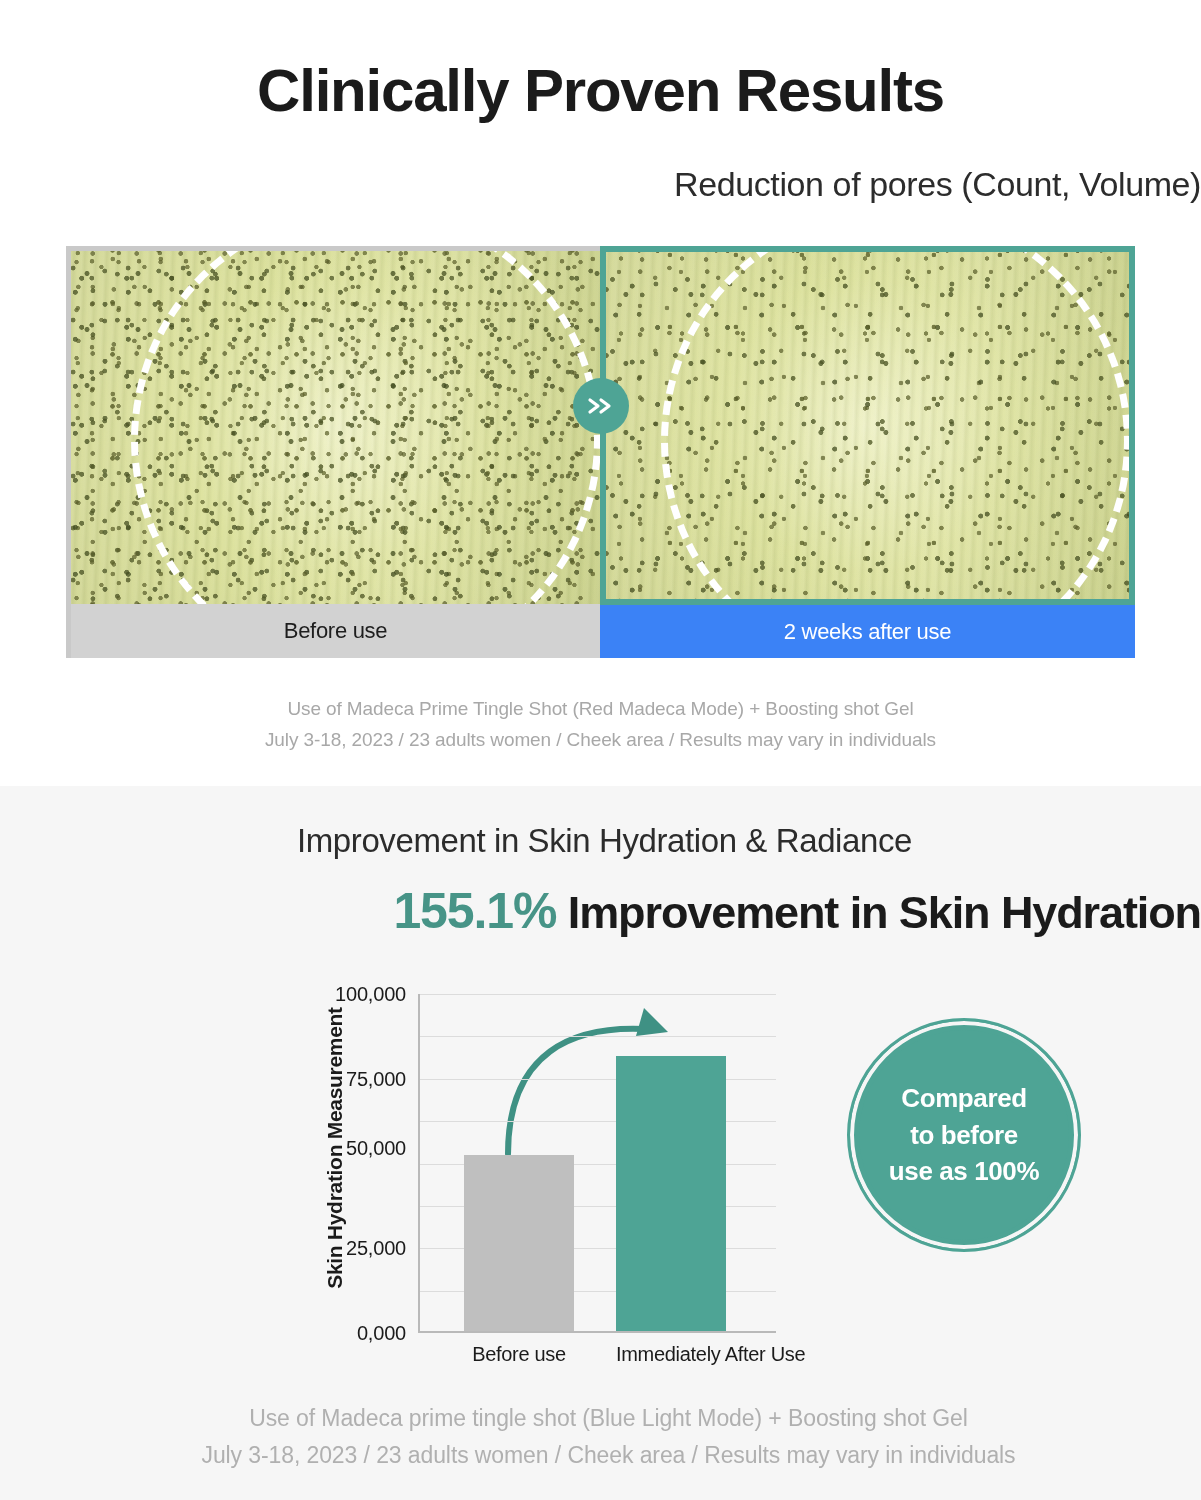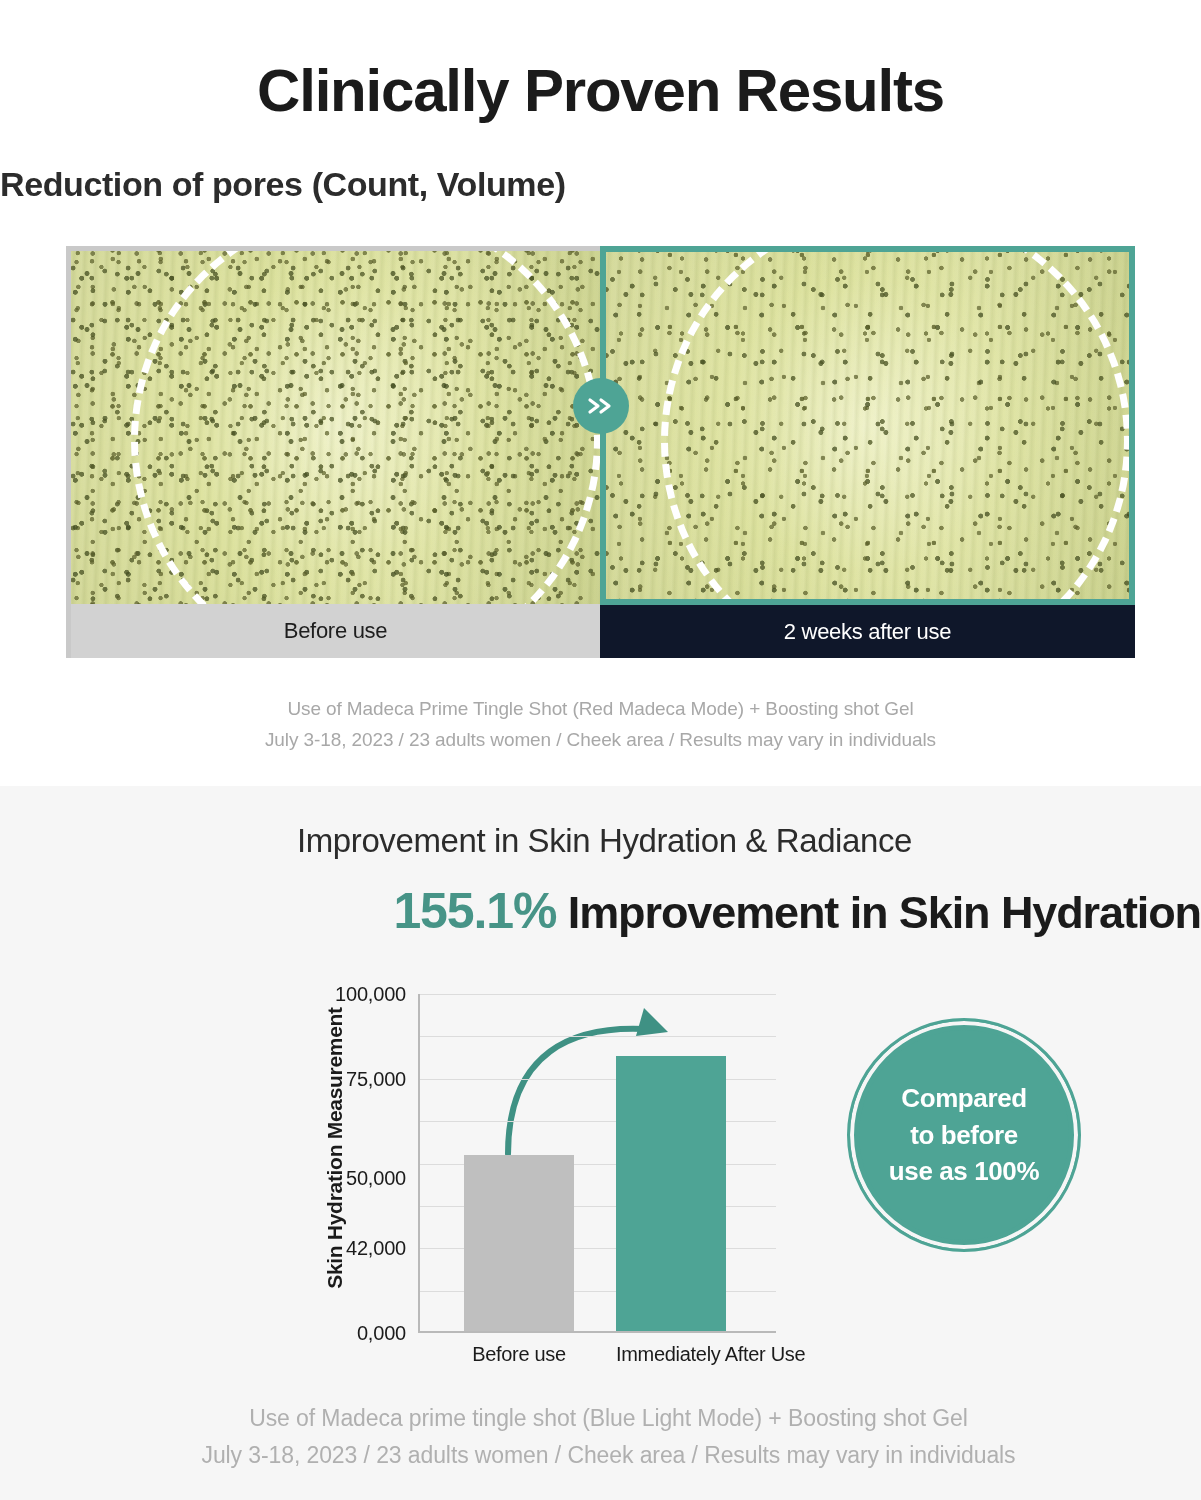--- a/index.html
+++ b/index.html
@@ -23,22 +23,22 @@
   .main-title {
     position: absolute; left: 0; top: 58px; width: 1201px;
     text-align: center;
     font-size: 60px; font-weight: 700; color: #1b1b1b;
     letter-spacing: -1.2px;
     line-height: 1.1;
   }
 
   .sub-title {
     position: absolute; left: 0; top: 165px; width: 1201px;
-    text-align: left;
-    font-size: 34px; font-weight: 700; color: #2c2c2c;
+    text-align: right;
+    font-size: 34px; font-weight: 400; color: #2c2c2c;
     letter-spacing: -0.4px;
   }
 
   
   .compare {
     position: absolute; left: 66px; top: 246px;
     width: 1069px; height: 412px;
     display: flex;
   }
 
@@ -122,21 +122,21 @@
   .pane.left  .dash-circle { left: 60px;  top: -46px; width: 470px; height: 470px; }
   .pane.right .dash-circle { left: 55px;  top: -46px; width: 470px; height: 470px; }
 
   .caption-bar {
     position: absolute; left: 0; right: 0; bottom: 0;
     height: 54px;
     display: flex; align-items: center; justify-content: center;
     font-size: 22px; letter-spacing: -0.3px;
   }
   .pane.left .caption-bar  { background: #d2d2d2; color: #1e1e1e; left:5px; right:0; bottom:0; height:54px;}
-  .pane.right .caption-bar { background: #0f172a; color: #ffffff; left:0; right:0; bottom:0; height:53px;}
+  .pane.right .caption-bar { background: #3b82f6; color: #ffffff; left:0; right:0; bottom:0; height:53px;}
 
   .chev-badge {
     position: absolute; left: 573px; top: 378px;
     width: 56px; height: 56px; border-radius: 50%;
     background: #4ea495;
     display: flex; align-items: center; justify-content: center;
     z-index: 5;
   }
   .chev-badge svg { display: block; }
 
@@ -301,22 +301,22 @@
       </svg>
     <div class="gridline" style="top: 296.625px;"></div>
         <div class="gridline" style="top: 254.25px;"></div>
         <div class="gridline" style="top: 211.875px;"></div>
         <div class="gridline" style="top: 169.5px;"></div>
         <div class="gridline" style="top: 127.125px;"></div>
         <div class="gridline" style="top: 84.75px;"></div>
         <div class="gridline" style="top: 42.375px;"></div>
         <div class="gridline" style="top: 0px;"></div>
         <div class="ytick" style="top: 339px;">0,000</div>
-        <div class="ytick" style="top: 254.25px;">42,000</div>
-        <div class="ytick" style="top: 184px;">50,000</div>
+        <div class="ytick" style="top: 254.25px;">25,000</div>
+        <div class="ytick" style="top: 154px;">50,000</div>
         <div class="ytick" style="top: 84.75px;">75,000</div>
         <div class="ytick" style="top: 0px;">100,000</div>
         <div class="bar before" style="height: 176.28px; background: rgb(191, 191, 191);"></div>
         <div class="xlabel before">Before use</div>
         <div class="bar after" style="height: 274.59px; background: rgb(78, 164, 149);"></div>
         <div class="xlabel after">Immediately After Use</div>
       </div>
   </div>
 
   <div class="badge">

